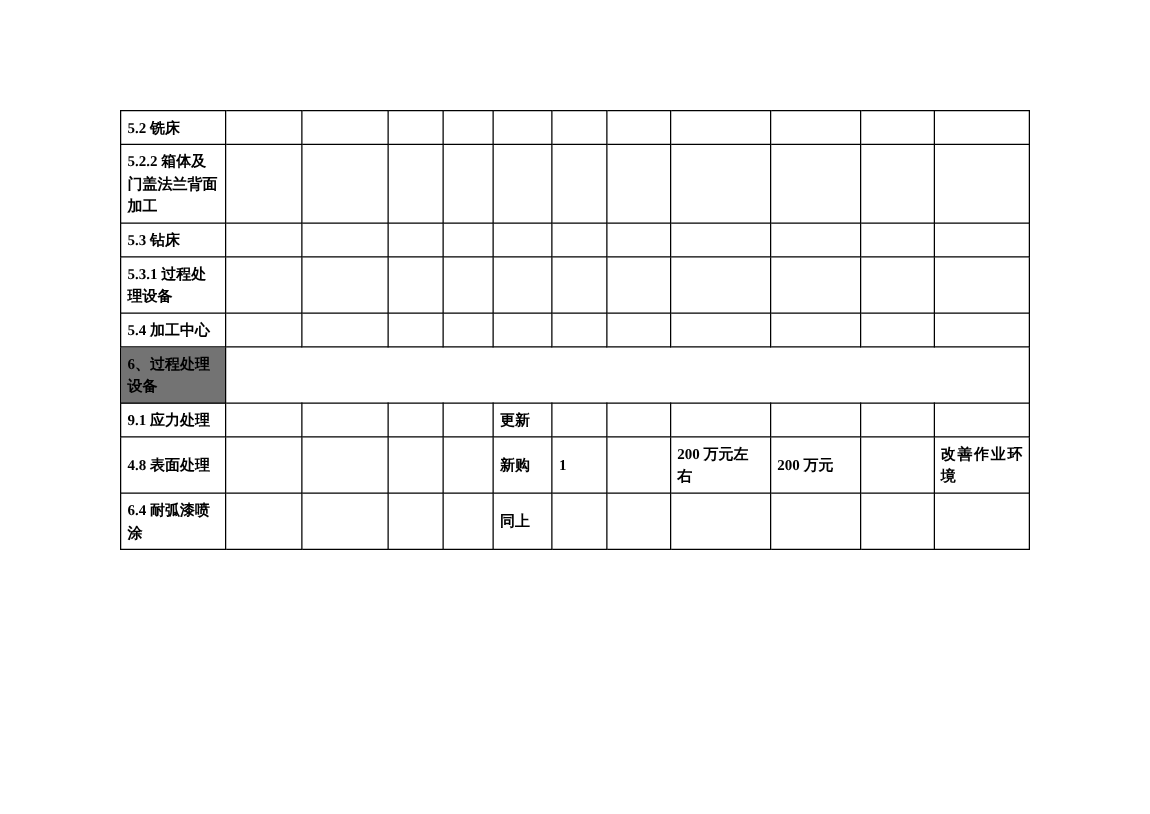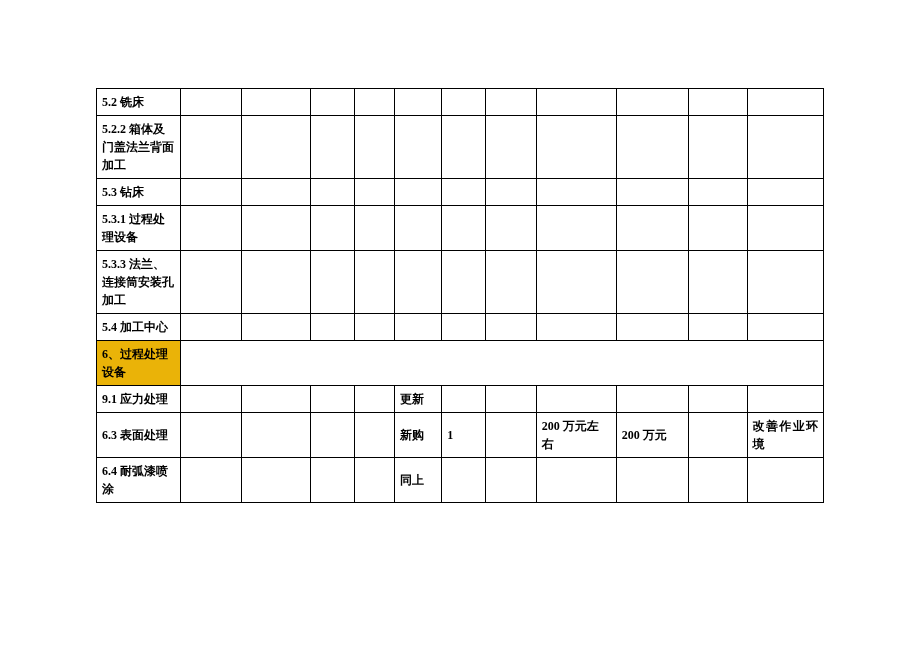--- a/index.html
+++ b/index.html
@@ -33,21 +33,21 @@
     .col3 { width: 6%; }
     .col4 { width: 5.5%; }
     .col5 { width: 6.5%; }
     .col6 { width: 6%; }
     .col7 { width: 7%; }
     .col8 { width: 11%; }
     .col9 { width: 10%; }
     .col10 { width: 8%; }
     .col11 { width: 10.5%; }
     .section-header {
-      background-color: #eab308;
+      background-color: #737373;
     }
     .spaced {
       text-align: justify;
       text-align-last: justify;
     }
   </style>
 </head>
 <body>
 
 <table>
@@ -116,34 +116,20 @@
         <td></td>
         <td></td>
         <td></td>
         <td></td>
         <td></td>
         <td></td>
         <td></td>
         <td></td>
       </tr>
       <tr>
-        <td>5.3.3 法兰、连接筒安装孔加工</td>
-        <td></td>
-        <td></td>
-        <td></td>
-        <td></td>
-        <td></td>
-        <td></td>
-        <td></td>
-        <td></td>
-        <td></td>
-        <td></td>
-        <td></td>
-      </tr>
-      <tr>
         <td>5.4 加工中心</td>
         <td></td>
         <td></td>
         <td></td>
         <td></td>
         <td></td>
         <td></td>
         <td></td>
         <td></td>
         <td></td>
@@ -166,21 +152,21 @@
         <td></td>
         <td>更新</td>
         <td></td>
         <td></td>
         <td></td>
         <td></td>
         <td></td>
         <td></td>
       </tr>
       <tr>
-        <td>6.3 表面处理</td>
+        <td>4.8 表面处理</td>
         <td></td>
         <td></td>
         <td></td>
         <td></td>
         <td>新购</td>
         <td>1</td>
         <td></td>
         <td>200 万元左右</td>
         <td>200 万元</td>
         <td></td>

